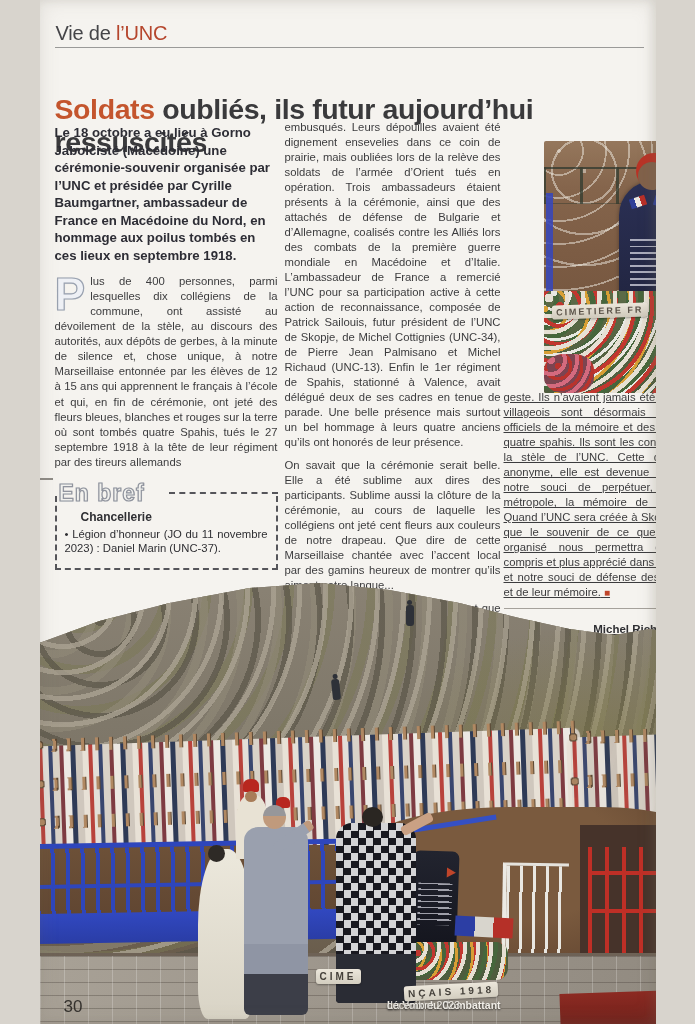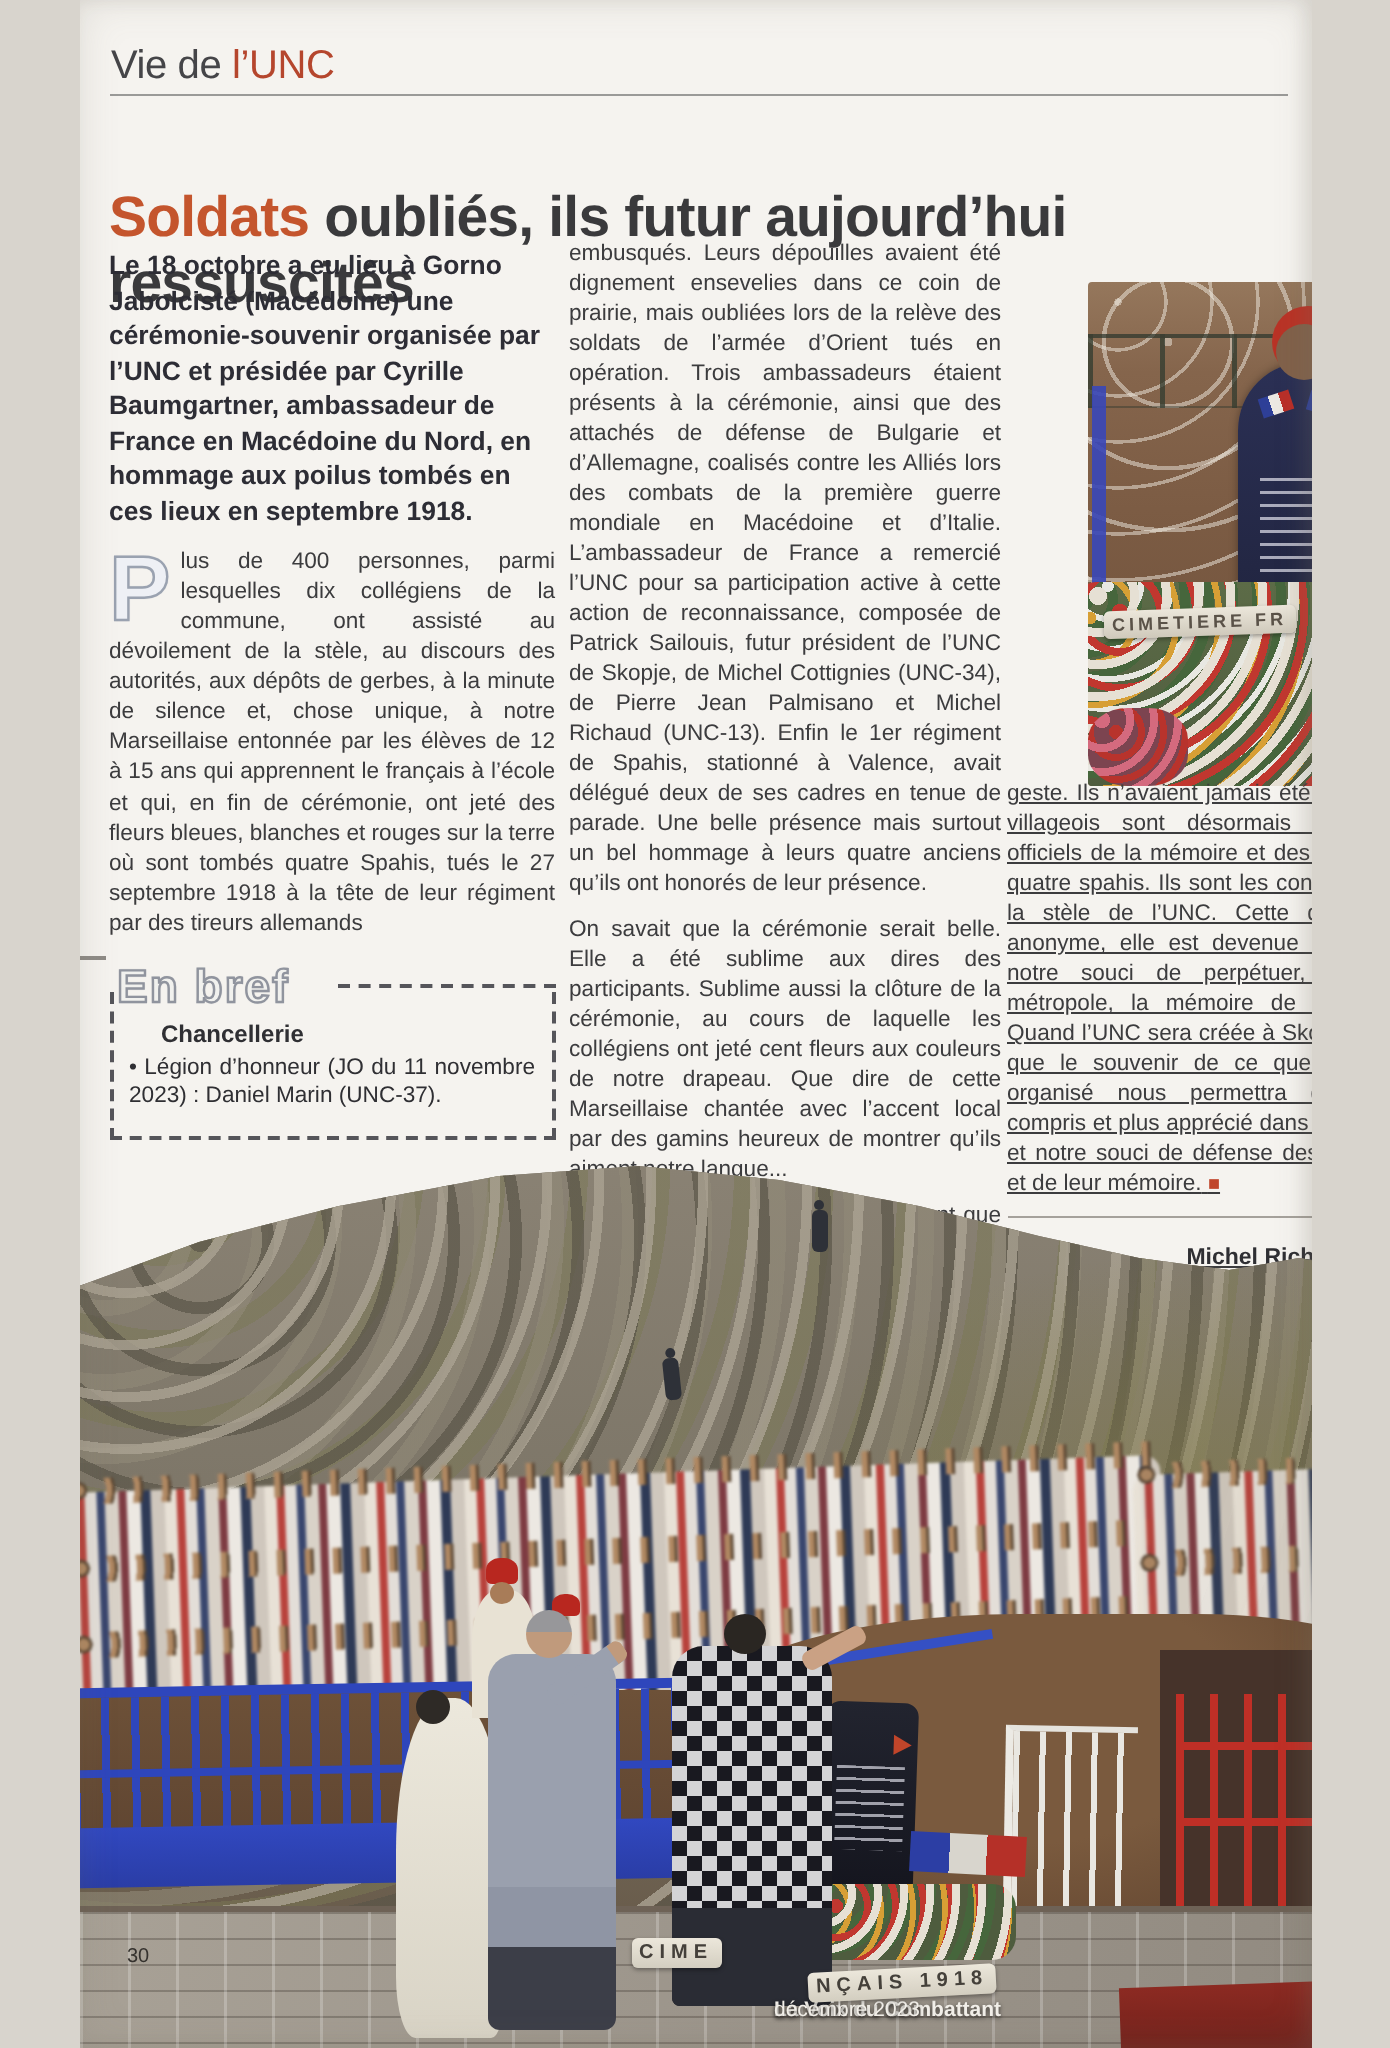--- a/index.html
+++ b/index.html
@@ -184,21 +184,21 @@
   .spahi-r::before{content:"";position:absolute;top:-14px;left:20px;width:21px;height:17px;
      border-radius:45% 45% 20% 20%;background:#b8271f;}
   .spahi-r::after{content:"";position:absolute;top:3px;left:24px;width:13px;height:12px;border-radius:50%;background:#7e5c40;}
   .sash{left:662px;top:244px;width:10px;height:130px;background:#1e2230;transform:rotate(6deg);}
   .climber{width:8px;height:21px;background:#2e3138;border-radius:3px;}
   .climber::before{content:"";position:absolute;top:-5px;left:1.5px;width:5px;height:5px;border-radius:50%;background:#2e3138;}
   .c1{left:366px;top:30px;}  .c2{left:612px;top:34px;transform:rotate(8deg);}
   .c3{left:656px;top:33px;}  .c4{left:292px;top:104px;transform:rotate(-6deg);}
   .bluefig{left:676px;top:208px;width:18px;height:34px;border-radius:40% 40% 10% 10%;background:#2c4f9e;}
   
-  .page-num{left:24px;top:398px;font-size:10px;color:#35322e;}
+  .page-num{left:24px;top:422px;font-size:17px;color:#35322e;}
   .footer-center{left:0;right:0;top:424px;text-align:center;font-size:10.5px;color:#f2efe9;
      text-shadow:0 1px 2px rgba(0,0,0,.65);}
   .footer-center .mag{font-weight:700;}
 </style>
 </head>
 <body>
 
 <div class="page">
 
   <div class="kicker">

